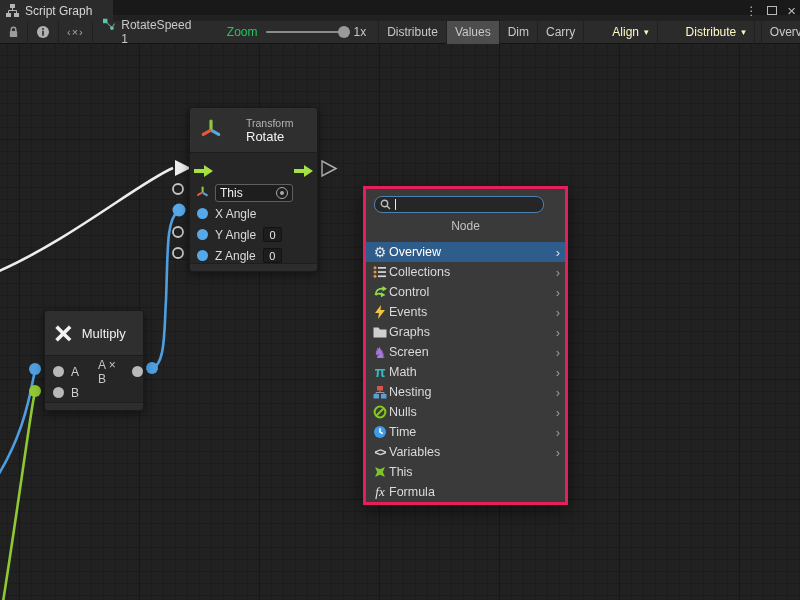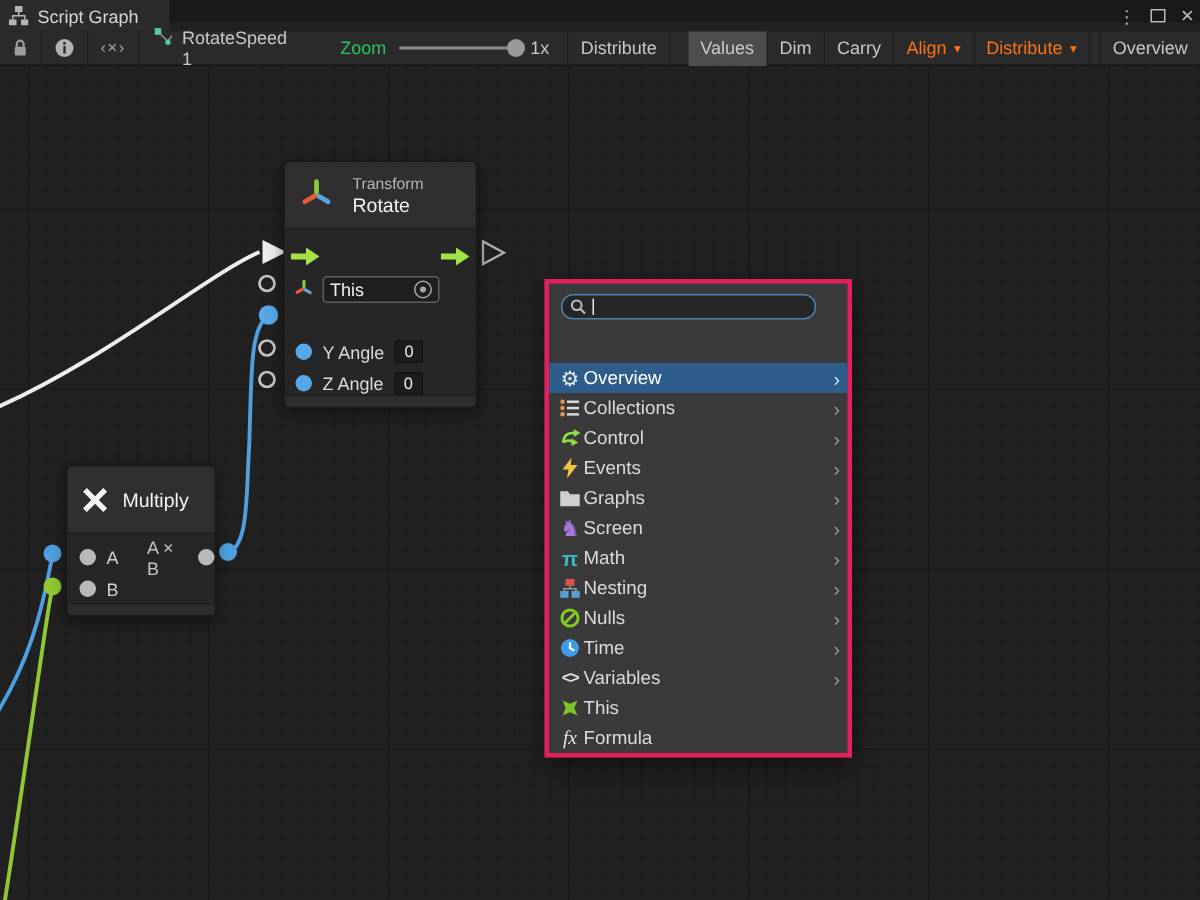--- a/index.html
+++ b/index.html
@@ -12,22 +12,22 @@
          display:flex; align-items:center; gap:6px; padding-left:6px; font-size:12px; color:#d6d6d6; }
   .win-icons { position:absolute; right:4px; top:0; height:21px; display:flex; align-items:center; gap:10px; color:#b9b9b9; }
   .win-icons .dots { font-size:12px; letter-spacing:0; }
   .win-icons .maxbox { width:10px; height:9px; border:1.5px solid #b9b9b9; }
   .win-icons .closex { font-size:15px; line-height:1; }
 
   
   .toolbar { position:absolute; left:0; top:21px; width:800px; height:23px; background:#2b2b2b;
              border-bottom:1px solid #141414; display:flex; align-items:center; font-size:12px; color:#c8c8c8; }
   .tbtn { height:23px; display:flex; align-items:center; padding:0 8px; border-right:1px solid #202020; cursor:default; white-space:nowrap; }
-  .tbtn.active { background:#4d4d4d;margin-left:12px; }
-  .tbtn.disabled { color:#f97316; }
+  .tbtn.active { background:#4d4d4d; }
+  .tbtn.disabled { color:#fef9c3;margin-left:20px; }
   .tb-icon { width:28px; justify-content:center; }
   .code-glyph { letter-spacing:1px; color:#a8a8a8; font-size:11px; }
   .graph-name { display:flex; align-items:flex-start; gap:6px; padding:0 10px; }
   .zoom-wrap { display:flex; align-items:center; gap:8px; padding:0 12px 0 24px; }
   .slider-track { position:relative; width:80px; height:2px; background:#8a8a8a; border-radius:1px; }
   .slider-handle { position:absolute; right:-4px; top:-5px; width:12px; height:12px; border-radius:50%; background:#9a9a9a; }
   .dd-arrow { font-size:9px; margin-left:5px; }
 
   
   .canvas { position:absolute; left:0; top:44px; width:800px; height:556px; background-color:#212121;
@@ -175,21 +175,21 @@
   <circle cx="35" cy="369" r="6" fill="#4f9fe0"></circle>
   <path d="M3 602 C 16 520, 27 438, 33 402 C 34.5 394, 35 392, 35 391" stroke="#8fc832" stroke-width="2.6" fill="none"></path>
   <circle cx="35" cy="391" r="6" fill="#8fc832"></circle>
   <circle cx="178" cy="189" r="5" fill="none" stroke="#c4c4c4" stroke-width="1.8"></circle>
   <circle cx="178" cy="232" r="5" fill="none" stroke="#c4c4c4" stroke-width="1.8"></circle>
   <circle cx="178" cy="253" r="5" fill="none" stroke="#c4c4c4" stroke-width="1.8"></circle>
   <polygon points="322,161 322,176 336,168.5" fill="none" stroke="#b0b0b0" stroke-width="1.5"></polygon>
 </svg>
 
 <div class="node" style="left:189px; top:107px; width:129px; height:165px;">
-  <div class="node-header" style="height:45px; padding-left:8px; gap:11px;">
+  <div class="node-header" style="height:45px; padding-left:8px; gap:22px;">
     <svg width="26" height="26" viewBox="0 0 26 26">
       <g>
         <rect x="11.4" y="2.5" width="3.2" height="10.5" rx="1.6" fill="#8ac93c"></rect>
         <rect x="11.4" y="2.5" width="3.2" height="10.5" rx="1.6" fill="#58a6dd" transform="rotate(120 13 13)"></rect>
         <rect x="11.4" y="2.5" width="3.2" height="10.5" rx="1.6" fill="#e8593c" transform="rotate(240 13 13)"></rect>
       </g>
     </svg>
     <div>
       <div class="tr-sub">Transform</div>
       <div class="tr-title">Rotate</div>
@@ -214,20 +214,24 @@
         <rect x="11.4" y="2.5" width="3.6" height="10.5" rx="1.8" fill="#58a6dd" transform="rotate(120 13 13)"></rect>
         <rect x="11.4" y="2.5" width="3.6" height="10.5" rx="1.8" fill="#e8593c" transform="rotate(240 13 13)"></rect>
       </g>
     </svg>
     <div class="this-field">
       <span>This</span>
       <span class="obj-pick"></span>
     </div>
   </div>
 
+  <div class="nrow" style="top:95px; height:21px; padding-left:7px; gap:7px;">
+    <span class="pdot blue"></span>
+    <span>X Angle</span>
+  </div>
 
   <div class="nrow" style="top:116px; height:21px; padding-left:7px; gap:7px;">
     <span class="pdot blue"></span>
     <span>Y Angle</span>
     <span class="valbox">0</span>
   </div>
 
   <div class="nrow" style="top:137px; height:21px; padding-left:7px; gap:7px;">
     <span class="pdot blue"></span>
     <span>Z Angle</span>
@@ -255,20 +259,21 @@
 </div>
 
 <div class="finder">
   <div class="searchbox">
     <svg width="11" height="11" viewBox="0 0 11 11">
       <circle cx="4.5" cy="4.5" r="3.2" fill="none" stroke="#bdbdbd" stroke-width="1.4"></circle>
       <path d="M7 7 L10 10" stroke="#bdbdbd" stroke-width="1.4"></path>
     </svg>
     <span class="caret"></span>
   </div>
+  <div class="finder-header">Node</div>
   <div class="flist">
 
     <div class="fitem selected">
       <span class="ficon glyph-gear">⚙</span>
       <span>Overview</span>
       <span class="fchev">›</span>
     </div>
 
     <div class="fitem">
       <span class="ficon">

